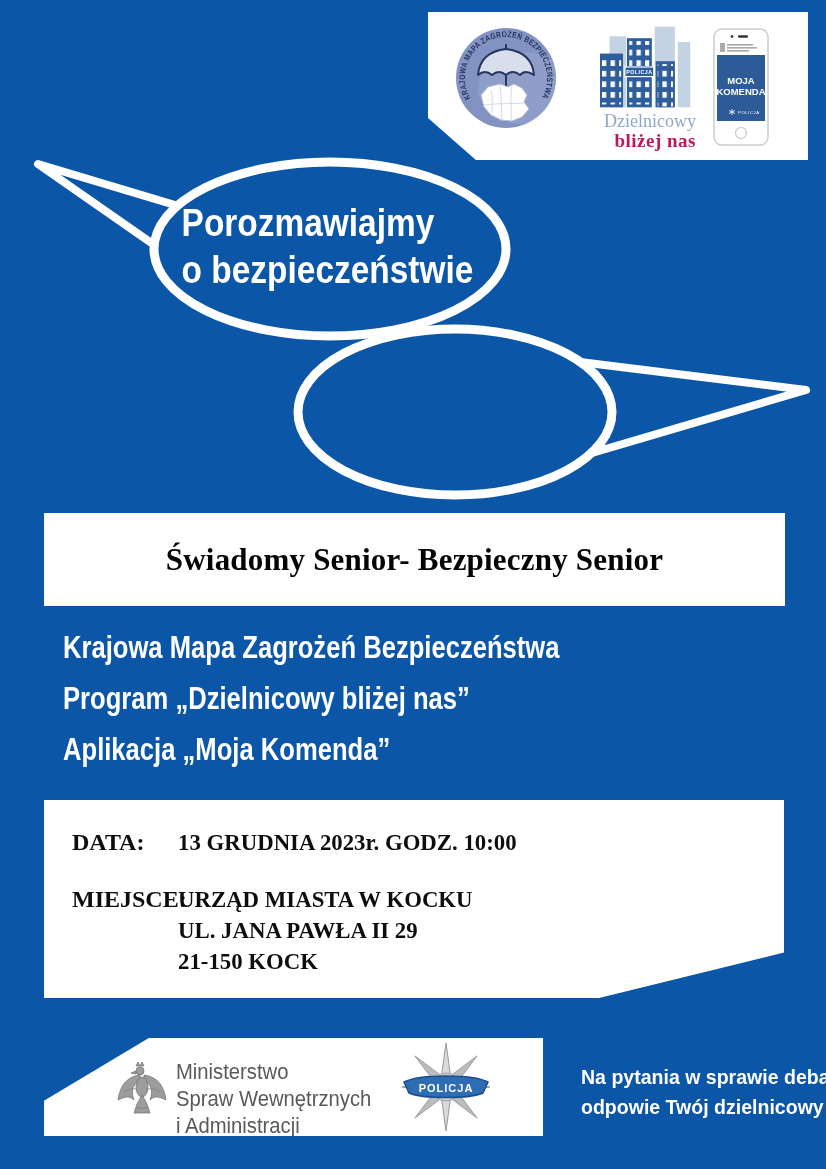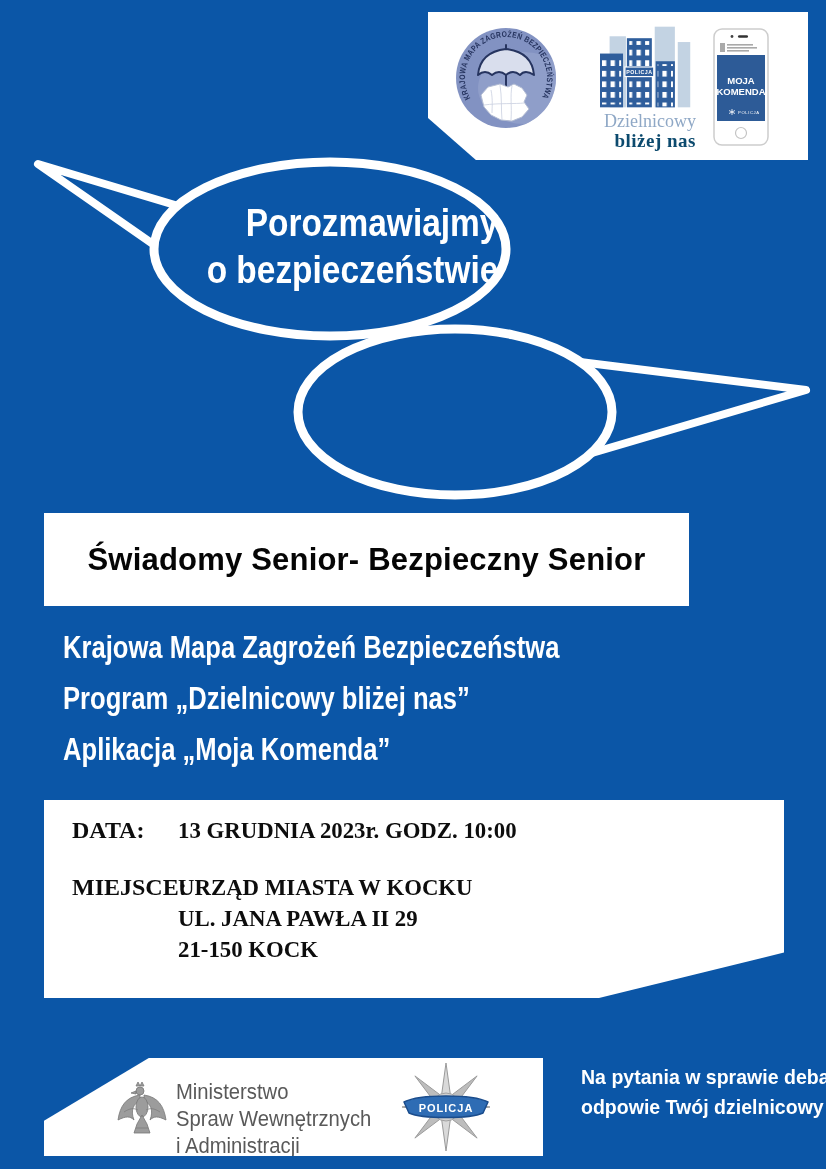--- a/index.html
+++ b/index.html
@@ -10,60 +10,59 @@
   }
   
   .top-banner{
     position:absolute; left:428px; top:12px; width:380px; height:148px;
     background:#ffffff;
     clip-path:polygon(0 0,100% 0,100% 100%,12.6% 100%,0 71.6%);
   }
   .kmzb{position:absolute;left:26px;top:14px;}
   .dz-logo{position:absolute;left:152px;top:14px;width:116px;text-align:right;}
   .dz-line1{font-family:"Liberation Serif",serif;font-size:18px;color:#8fa8c6;line-height:19px;}
-  .dz-line2{font-family:"Liberation Serif",serif;font-weight:bold;font-size:19px;color:#0c4a6e;line-height:20px;letter-spacing:.5px;}
+  .dz-line2{font-family:"Liberation Serif",serif;font-weight:bold;font-size:19px;color:#be185d;line-height:20px;letter-spacing:.5px;}
   .phone{position:absolute;left:285px;top:16px;}
   
   .bubbles{position:absolute;left:0;top:0;}
   .bubble-text{
     position:absolute; color:#ffffff; font-weight:bold; font-size:38px;
-    text-align:right; line-height:47px;
+    text-align:left; line-height:47px;
   }
   .bt1{left:160px;top:200px;width:360px;}
   .bt2{left:295px;top:360px;width:320px;}
   .bubble-text div{transform:scaleX(.88);transform-origin:center;}
   
   .title-band{
-    position:absolute;left:44px;top:513px;width:645px;height:93px;background:#ffffff;
-    display:flex;align-items:center;justify-content:center;
+    position:absolute;left:44px;top:513px;width:741px;height:93px;background:#ffffff;
+    display:flex;align-items:center;justify-content:center;font-family:Liberation Serif, serif;
   }
   .title-band span{font-size:31px;font-weight:bold;color:#050505;letter-spacing:.2px;}
   
   .programs{position:absolute;left:63px;top:622px;color:#ffffff;}
   .programs div{
     font-size:32px;font-weight:bold;line-height:51px;white-space:nowrap;
     transform:scaleX(.8);transform-origin:left center;
   }
   
   .info-box{
     position:absolute;left:44px;top:800px;width:740px;height:198px;background:#ffffff;
     clip-path:polygon(0 0,100% 0,100% 77%,75% 100%,0 100%);
     font-family:"Liberation Serif","DejaVu Serif",serif;font-weight:bold;color:#0d0d0d;
     padding:0;box-sizing:border-box;
   }
   .info-row{display:flex;margin-left:28px;}
-  .info-row.r1{margin-top:15px;}
+  .info-row.r1{margin-top:27px;}
   .info-row.r2{margin-top:26px;}
   .info-label{width:106px;font-size:24px;line-height:31px;}
   .info-value{font-size:24px;line-height:31px;transform:scaleX(.95);transform-origin:left top;white-space:nowrap;}
   
   .footer-band{
     position:absolute;left:44px;top:1038px;width:499px;height:98px;background:#ffffff;
     clip-path:polygon(0 64%,21% 0,100% 0,100% 100%,0 100%);
-    margin-top:20px;
   }
   .eagle{position:absolute;left:72px;top:22px;}
   .ministry{position:absolute;left:132px;top:20px;color:#595959;font-size:22px;line-height:27px;
     transform:scaleX(.92);transform-origin:left top;white-space:nowrap;}
   .badge{position:absolute;left:356px;top:3px;}
   
   .footer-note{position:absolute;left:581px;top:1062px;color:#ffffff;font-weight:bold;font-size:21px;line-height:30px;}
   .footer-note div{transform:scaleX(.93);transform-origin:left center;white-space:nowrap;}
   svg text{font-family:"Liberation Sans","DejaVu Sans",sans-serif;}
 </style>

